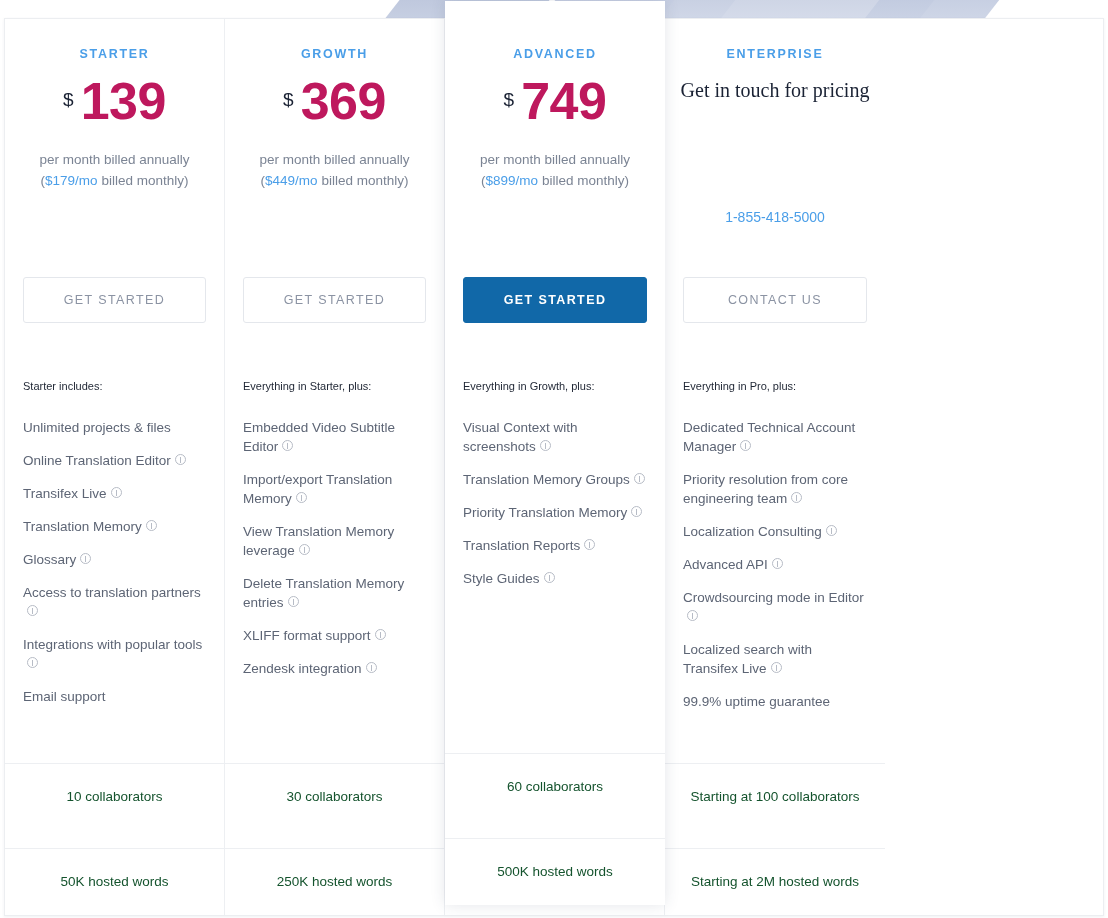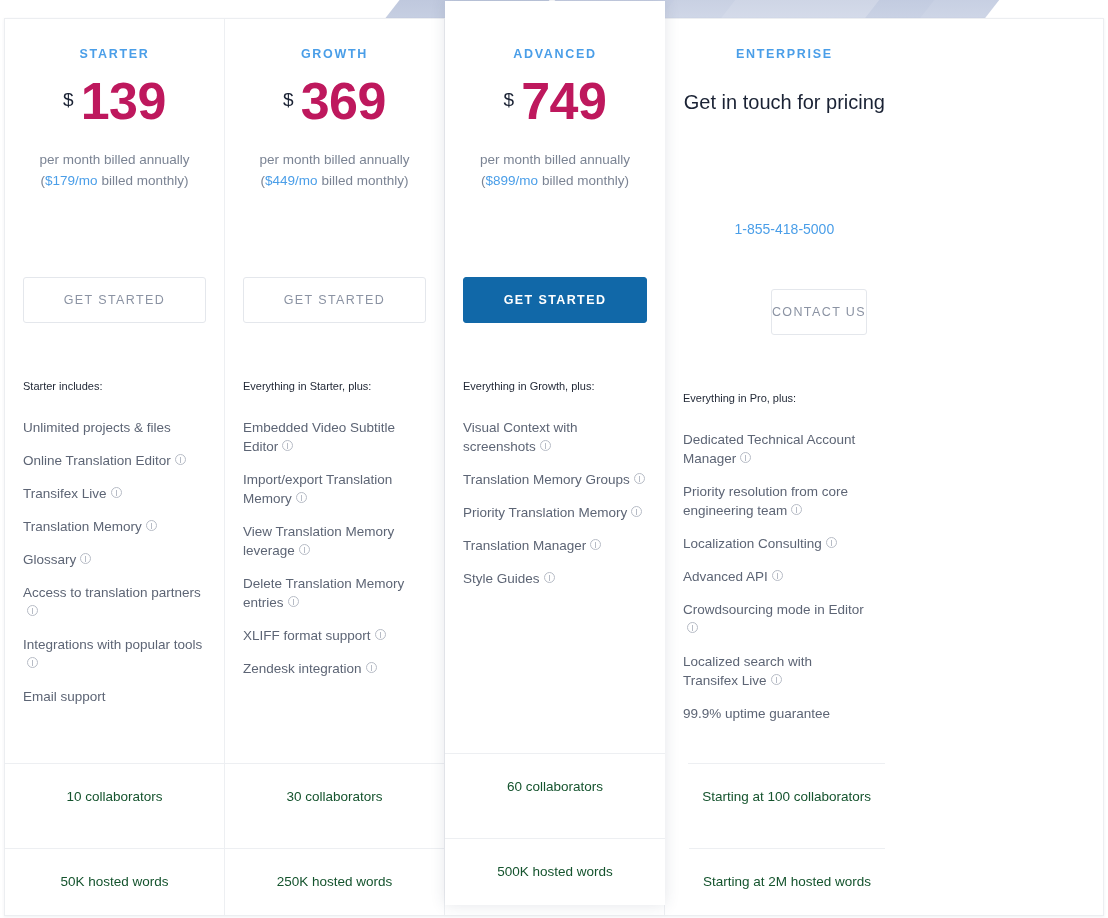--- a/index.html
+++ b/index.html
@@ -73,21 +73,21 @@
 
   .col {
     position: relative;
     width: 220px;
     flex: 0 0 220px;
     border-right: 1px solid #edeff2;
     display: flex;
     flex-direction: column;
     gap: 18px;
   }
-  .col:last-child { border-right: none; align-items: flex-end; }
+  .col:last-child { border-right: none; }
 
   
   .col.featured {
     position: absolute;
     left: 440px;
     top: -18px;
     width: 220px;
     height: 904px;
     background: #ffffff;
     border-left: none;
@@ -128,26 +128,27 @@
   }
   .amount {
     font-size: 52px;
     line-height: 1;
     color: #be185d;
     font-weight: 700;
     letter-spacing: -0.5px;
   }
 
   .contact-price {
-    margin-top: 26px;
+    margin-top: 14px;
     font-size: 20px;
     line-height: 30px;
     color: #1a2234;
     font-weight: 400;
     height: 62px;
+    font-family: Liberation Serif, serif;
   }
 
   .billing {
     margin-top: 12px;
     font-size: 13.5px;
     line-height: 21px;
     color: #7b8494;
     padding: 0 10px;
     min-height: 42px;
   }
@@ -329,21 +330,21 @@
           <div class="phone"></div>
         </div>
         <div class="cta-zone">
           <button class="cta primary">GET STARTED</button>
         </div>
         <div class="features">
           <div class="feat-title">Everything in Growth, plus:</div>
           <div class="feat"><span>Visual Context with screenshots</span><span class="info-icon"></span></div>
           <div class="feat"><span>Translation Memory Groups</span><span class="info-icon"></span></div>
           <div class="feat"><span>Priority Translation Memory</span><span class="info-icon"></span></div>
-          <div class="feat"><span>Translation Manager</span><span class="info-icon"></span></div>
+          <div class="feat"><span>Translation Reports</span><span class="info-icon"></span></div>
           <div class="feat"><span>Style Guides</span><span class="info-icon"></span></div>
         </div>
         <div class="foot-row first">60 collaborators</div>
         <div class="foot-row">500K hosted words</div>
       </div>
       <div class="col">
         <div class="plan-head">
           <div class="plan-name">PRO</div>
           <div class="price-line">
             <span class="currency">$</span>

